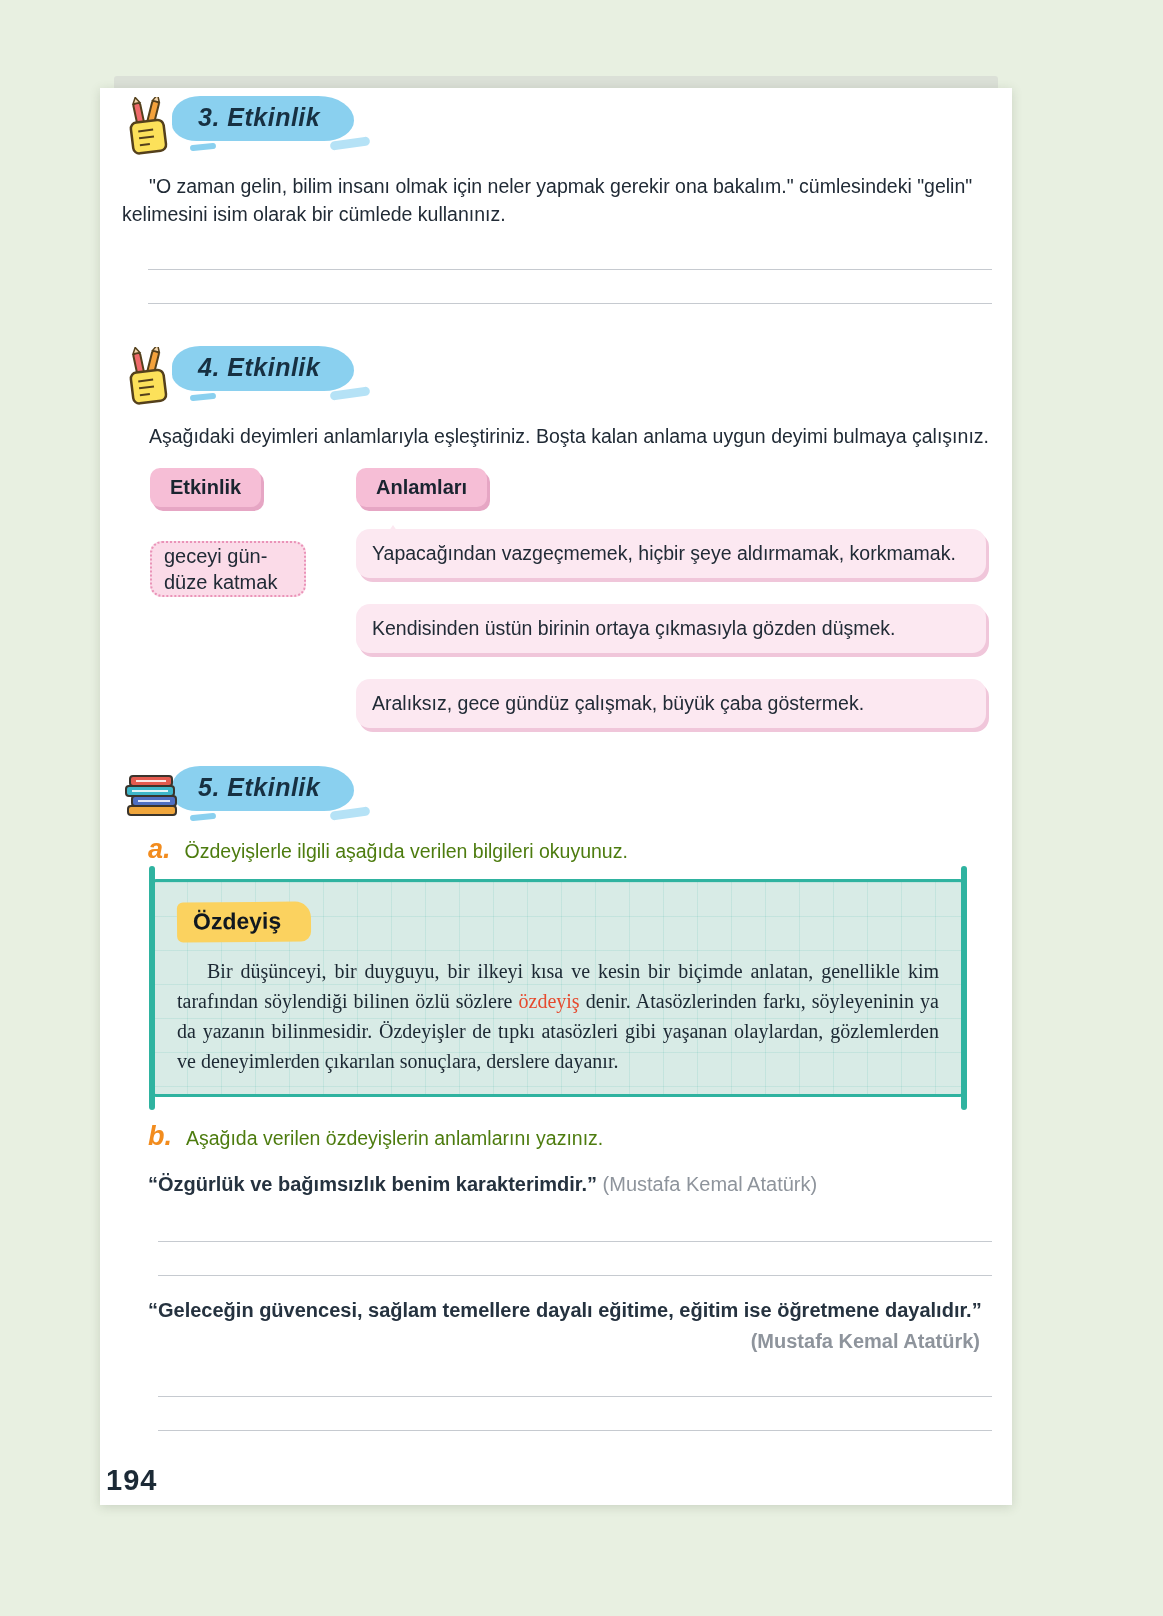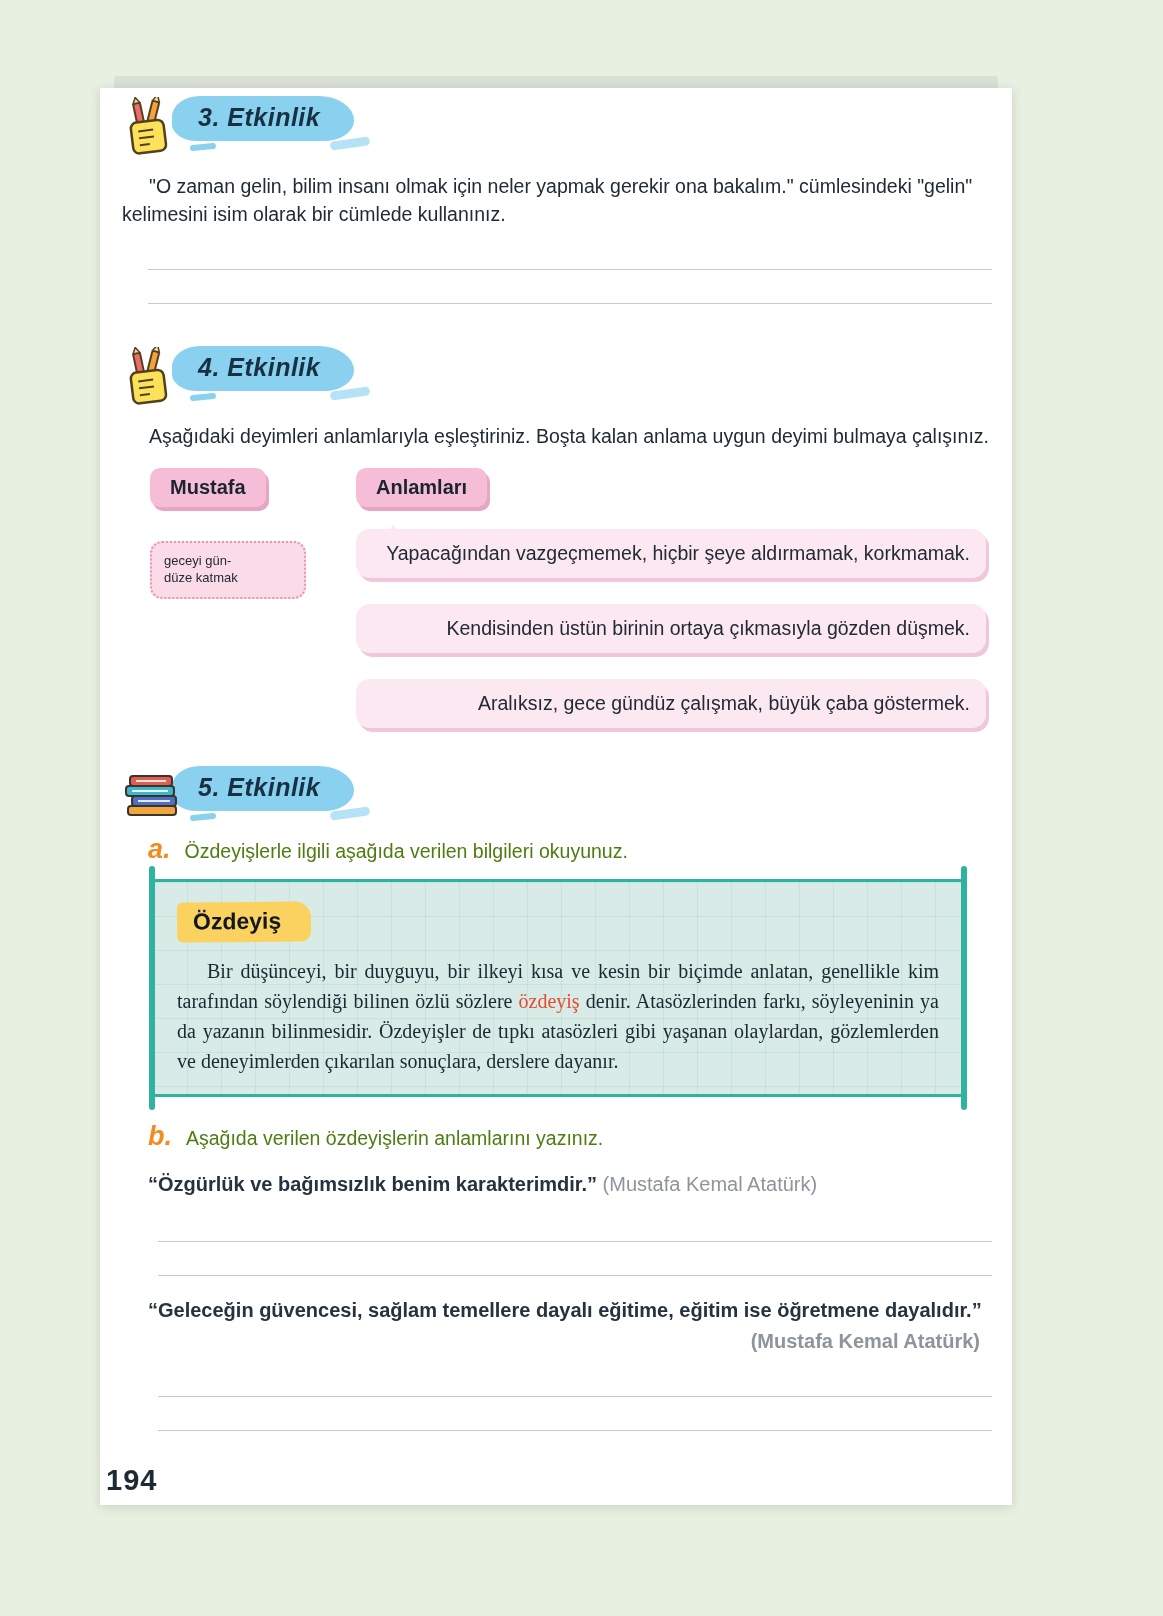--- a/index.html
+++ b/index.html
@@ -55,31 +55,30 @@
   .match { display: flex; margin: 18px 0 0 28px; }
   .mcol-left  { width: 206px; flex: none; }
   .mcol-right { flex: 1; margin-right: 10px; }
   .mhdr {
     display: inline-block; background: #f6bed6; color: #1a2430;
     font-weight: 700; font-size: 20px; padding: 8px 20px; border-radius: 10px;
     box-shadow: 3px 4px 0 #e6a6c4;
   }
   .idiom {
     width: 156px; background: #fbdbe8; border: 2px dotted #ea93b8;
-    border-radius: 12px; padding: 10px 12px;
-    font-size: 13px; line-height: 1.3; color: #212b36;
+    border-radius: 12px; padding: 0 12px;
+    font-size: 20px; line-height: 1.3; color: #212b36;
   }
   .idiom1 { margin-top: 34px; }
   .idiom2 { margin-top: 60px; }
   .idiom span { display: block; }
   .meaning {
     position: relative; background: #fce8f1; border-radius: 14px;
     padding: 13px 16px; font-size: 19.5px; color: #212b36;
     box-shadow: 3px 4px 0 #f0c6da;
-    text-align: right;
   }
   .meaning1 { margin-top: 22px; }
   .meaning1::before {
     content: ""; position: absolute; top: -13px; left: 28px;
     border: 9px solid transparent; border-bottom: 13px solid #fce8f1;
   }
   .meaning + .meaning { margin-top: 26px; }
   
   .part { display: flex; align-items: baseline; margin: 18px 0 0 26px; }
   .part-b { margin-top: 26px; }
@@ -180,21 +179,21 @@
           <line x1="16" y1="47" x2="26" y2="47" stroke="#54401c" stroke-width="2"></line>
         </g>
       </svg>
     </span>
     <span class="blob">4. Etkinlik</span>
   </div>
   <p class="para">Aşağıdaki deyimleri anlamlarıyla eşleştiriniz. Boşta kalan anlama uygun deyimi bulmaya çalışınız.</p>
 
   <div class="match">
     <div class="mcol-left">
-      <span class="mhdr">Mustafa</span>
+      <span class="mhdr">Etkinlik</span>
       <div class="idiom idiom1">
         <span>geceyi gün-</span>
         <span>düze katmak</span>
       </div>
     </div>
     <div class="mcol-right">
       <span class="mhdr">Anlamları</span>
       <div class="meaning meaning1">Yapacağından vazgeçmemek, hiçbir şeye aldırmamak, korkmamak.</div>
       <div class="meaning">Kendisinden üstün birinin ortaya çıkmasıyla gözden düşmek.</div>
       <div class="meaning">Aralıksız, gece gündüz çalışmak, büyük çaba göstermek.</div>

